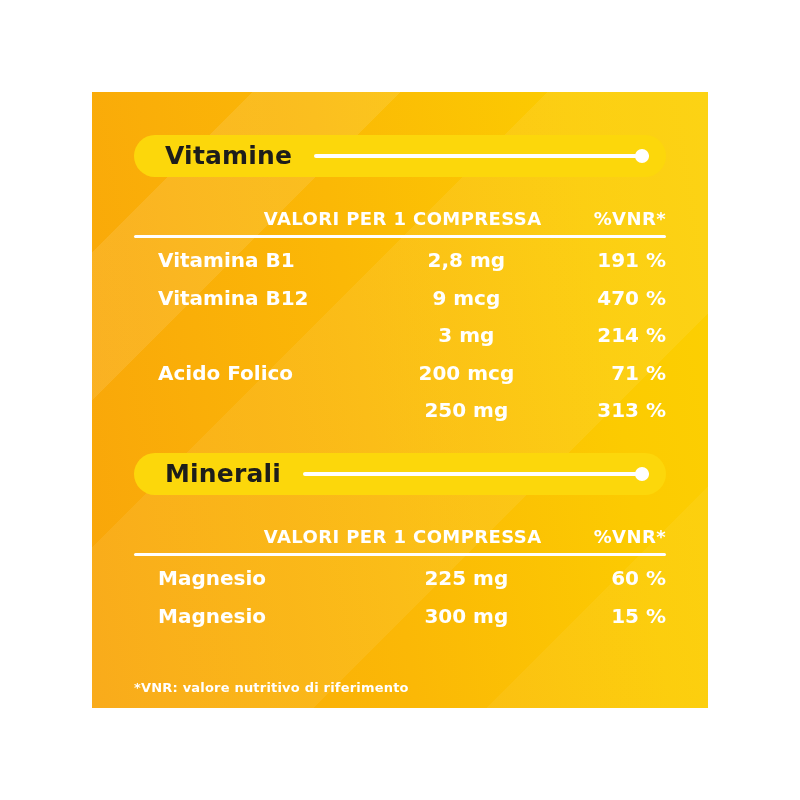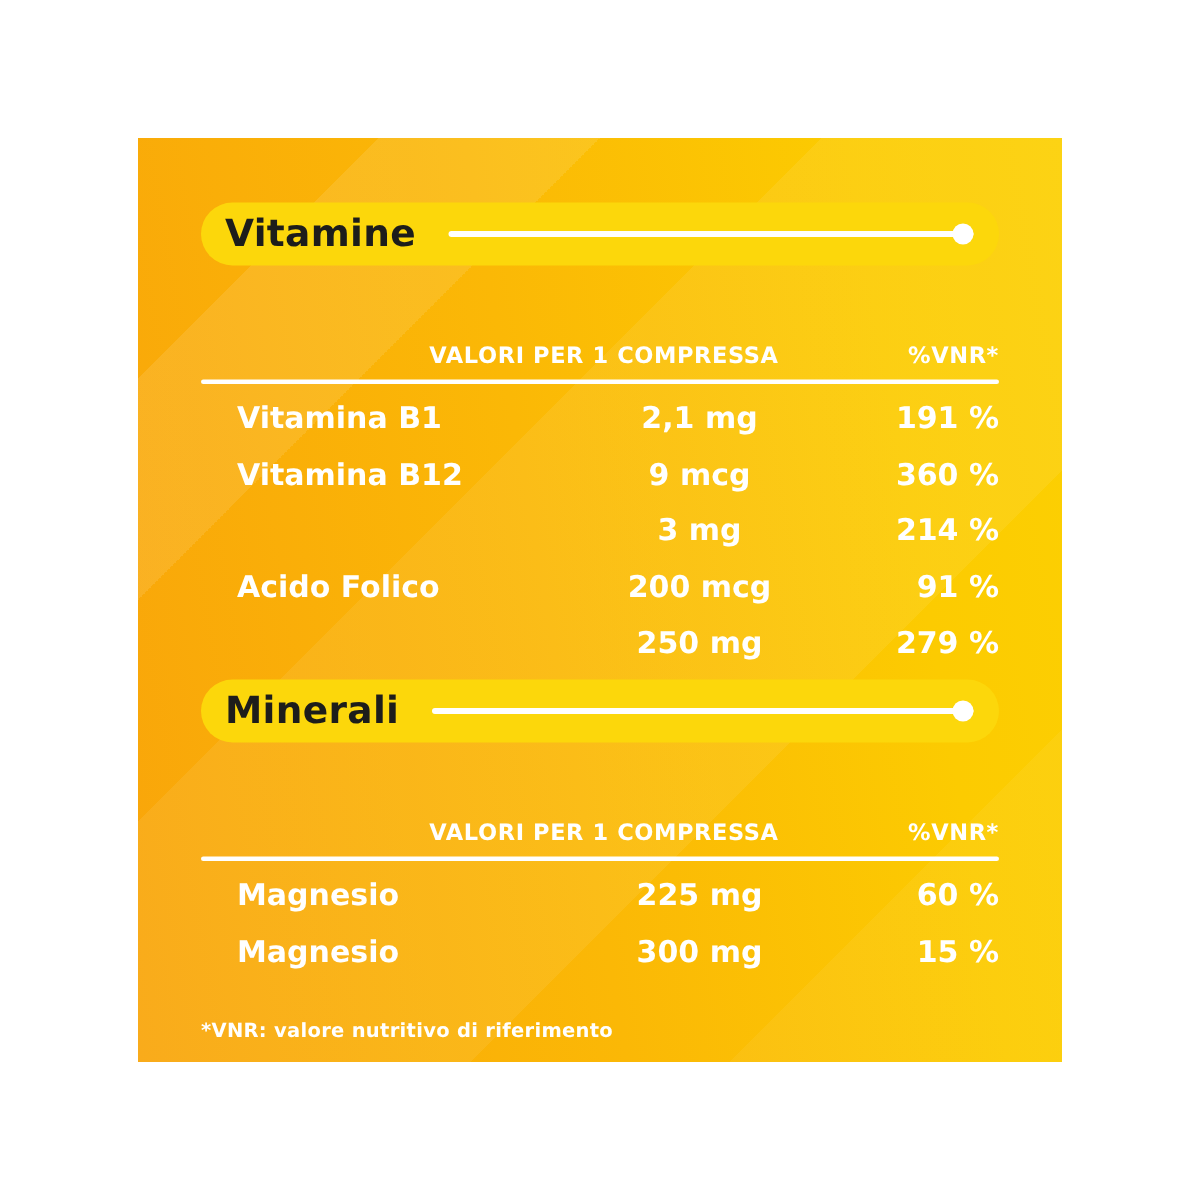--- a/index.html
+++ b/index.html
@@ -25,34 +25,34 @@
   .section-minerali { top:361px; }
 
   .pill {
     display:flex; align-items:center;
     height:42px; border-radius:21px;
     background:#FCD70B;
     padding:0 17px 0 16px;
   }
   .pill-title {
     font-size:25px; font-weight:bold; color:#1d1d1b;
-    letter-spacing:0.2px; white-space:nowrap; line-height:42px;
+    letter-spacing:0.2px; white-space:nowrap; line-height:42px;margin-left:15px;
   }
   .pill-line {
     flex:1; position:relative; margin-left:22px;
     height:4px; background:#ffffff; border-radius:2px;
   }
   .pill-dot {
     position:absolute; right:0; top:50%; transform:translateY(-50%);
     width:14px; height:14px; border-radius:50%; background:#ffffff;
   }
 
   .thead {
-    position:relative; height:20px; margin-top:50px;
-    font-size:15px; font-weight:bold; color:#ffffff;
+    position:relative; height:20px; margin-top:32px;
+    font-size:18px; font-weight:bold; color:#ffffff;
     letter-spacing:0.4px; line-height:20px;text-decoration:underline;
   }
   .col-values { position:absolute; left:50.5%; transform:translateX(-50%); white-space:nowrap; }
   .col-vnr    { position:absolute; right:0;text-align:right; }
 
   .rule { height:2.5px; margin-top:6px; background:#ffffff; border-radius:1.5px; }
 
   .rows { margin-top:4px; }
   .row {
     position:relative; height:37.5px;
@@ -84,40 +84,40 @@
 
     <div class="thead">
       <span class="col-values">VALORI PER 1 COMPRESSA</span>
       <span class="col-vnr">%VNR*</span>
     </div>
     <div class="rule"></div>
 
     <div class="rows">
       <div class="row">
         <span class="cell-name">Vitamina B1</span>
-        <span class="cell-value">2,1 mg</span>
+        <span class="cell-value">2,8 mg</span>
         <span class="cell-vnr">191 %</span>
       </div>
       <div class="row">
         <span class="cell-name">Vitamina B12</span>
         <span class="cell-value">9 mcg</span>
-        <span class="cell-vnr">360 %</span>
+        <span class="cell-vnr">470 %</span>
       </div>
       <div class="row">
         <span class="cell-value">3 mg</span>
         <span class="cell-vnr">214 %</span>
       </div>
       <div class="row">
         <span class="cell-name">Acido Folico</span>
         <span class="cell-value">200 mcg</span>
-        <span class="cell-vnr">91 %</span>
+        <span class="cell-vnr">71 %</span>
       </div>
       <div class="row">
         <span class="cell-value">250 mg</span>
-        <span class="cell-vnr">279 %</span>
+        <span class="cell-vnr">313 %</span>
       </div>
     </div>
   </div>
 
   <div class="section section-minerali">
     <div class="pill">
       <span class="pill-title">Minerali</span>
       <span class="pill-line">
         <span class="pill-dot"></span>
       </span>

